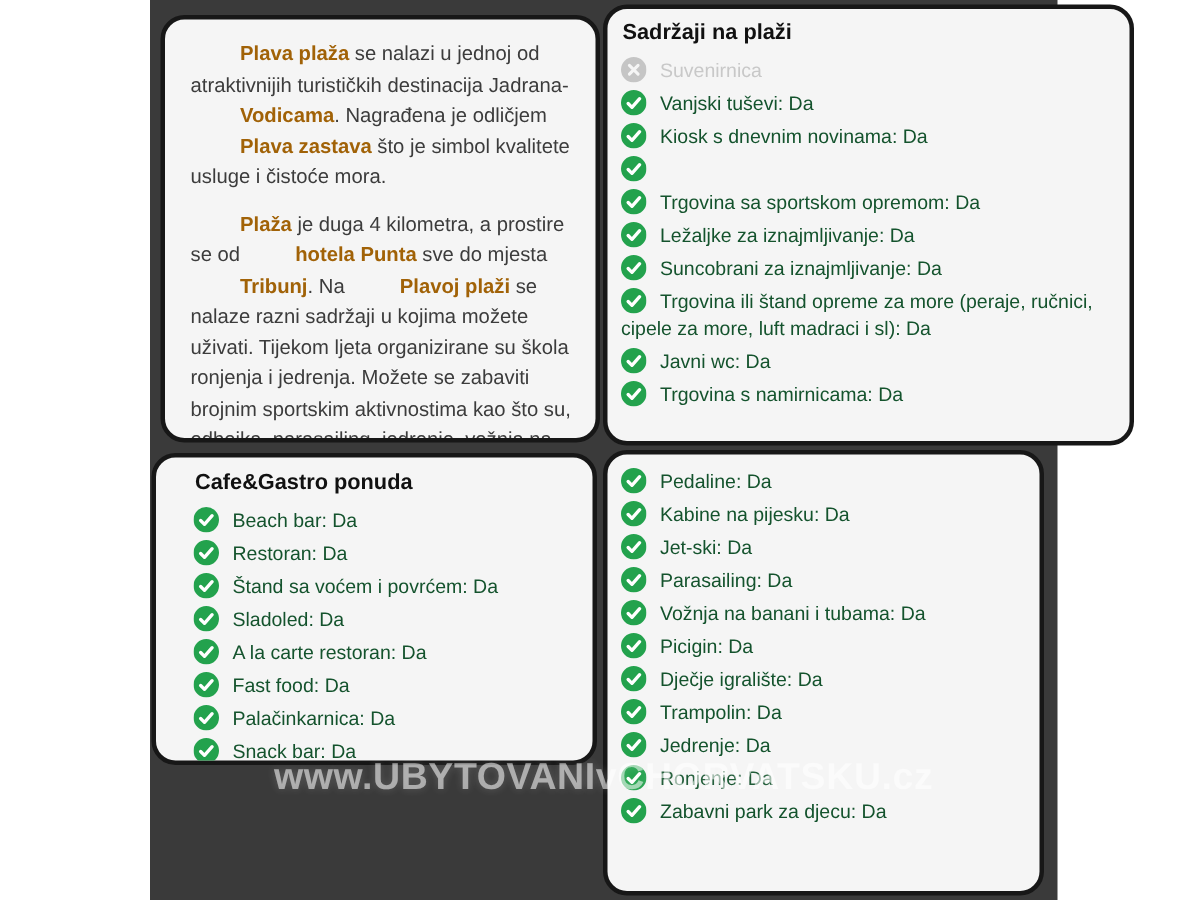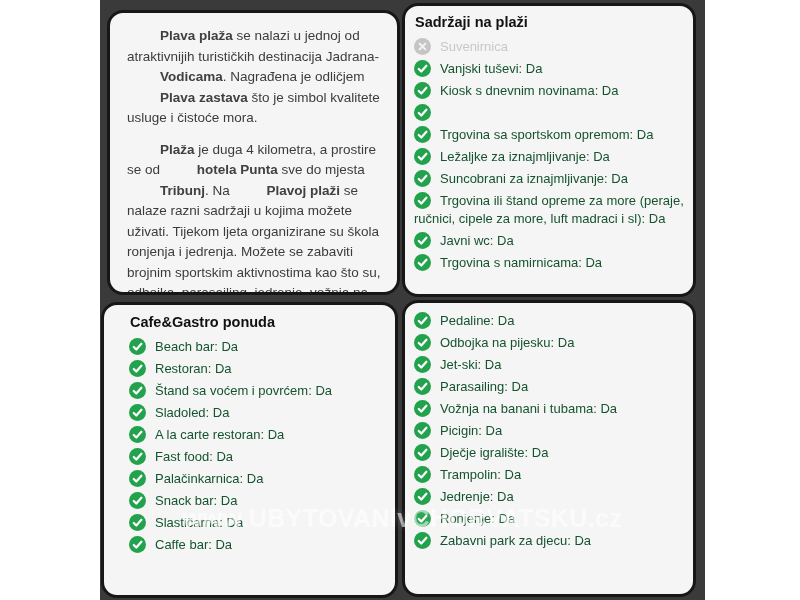--- a/index.html
+++ b/index.html
@@ -11,32 +11,32 @@
   .panel {
     position:absolute; left:100px; top:0; width:605px; height:600px;
     background:#3a3a3a;
   }
   .card {
     position:absolute; box-sizing:border-box;
     background:#f5f5f5; border:3px solid #171717; border-radius:16px;
     overflow:hidden;
   }
   .card-intro      { left:7px;   top:10px;  width:293px; height:285px; padding:13px 12px 0 17px; }
-  .card-beach      { left:302px; top:3px;   width:294px; height:294px; padding:6px 8px 0 9px; }
-  .card-gastro     { left:1px;   top:302px; width:297px; height:296px; padding:7px 10px 0 25px; }
+  .card-beach      { left:302px; top:3px;   width:354px; height:294px; padding:6px 8px 0 9px; }
+  .card-gastro     { left:1px;   top:302px; width:297px; height:208px; padding:7px 10px 0 25px; }
   .card-activities { left:302px; top:300px; width:294px; height:297px; padding:5px 8px 0 9px; }
 
   .card h2 {
     margin:0 0 6px 1px; font-size:14.5px; line-height:20px;
     color:#111111; font-weight:bold;
   }
   .intro-text p {
     margin:0 0 11px 0; font-size:13.5px; line-height:20.5px; color:#3c3c3c;
   }
-  .intro-text .seg-b { font-weight:bold; color:#404040;padding-left:33px; }
+  .intro-text .seg-b { font-weight:bold; color:#a16207;padding-left:33px; }
 
   .row {
     margin:4px 0; font-size:13px; line-height:18px; color:#14532d;
   }
   .row.disabled { color:#c8c8c8; }
   .ic {
     display:inline-block; width:17px; height:17px;
     vertical-align:-4px; margin-right:9px;
   }
   .ic svg { display:block; }
@@ -155,21 +155,21 @@
 
   <div class="card card-activities">
     <div>
         <div class="row"><span class="ic"><svg viewBox="0 0 20 20" width="17" height="17">
               <circle cx="10" cy="10" r="10" fill="#23a24d"></circle>
               <path d="M5.6 10.6l3 3 6-6.8" stroke="#ffffff" stroke-width="2.6" fill="none" stroke-linecap="round" stroke-linejoin="round"></path>
             </svg></span><span>Pedaline: Da</span></div>
         <div class="row"><span class="ic"><svg viewBox="0 0 20 20" width="17" height="17">
               <circle cx="10" cy="10" r="10" fill="#23a24d"></circle>
               <path d="M5.6 10.6l3 3 6-6.8" stroke="#ffffff" stroke-width="2.6" fill="none" stroke-linecap="round" stroke-linejoin="round"></path>
-            </svg></span><span>Odbojka na pijesku: Da</span></div>
+            </svg></span><span>Kabine na pijesku: Da</span></div>
         <div class="row"><span class="ic"><svg viewBox="0 0 20 20" width="17" height="17">
               <circle cx="10" cy="10" r="10" fill="#23a24d"></circle>
               <path d="M5.6 10.6l3 3 6-6.8" stroke="#ffffff" stroke-width="2.6" fill="none" stroke-linecap="round" stroke-linejoin="round"></path>
             </svg></span><span>Jet-ski: Da</span></div>
         <div class="row"><span class="ic"><svg viewBox="0 0 20 20" width="17" height="17">
               <circle cx="10" cy="10" r="10" fill="#23a24d"></circle>
               <path d="M5.6 10.6l3 3 6-6.8" stroke="#ffffff" stroke-width="2.6" fill="none" stroke-linecap="round" stroke-linejoin="round"></path>
             </svg></span><span>Parasailing: Da</span></div>
         <div class="row"><span class="ic"><svg viewBox="0 0 20 20" width="17" height="17">
               <circle cx="10" cy="10" r="10" fill="#23a24d"></circle>

